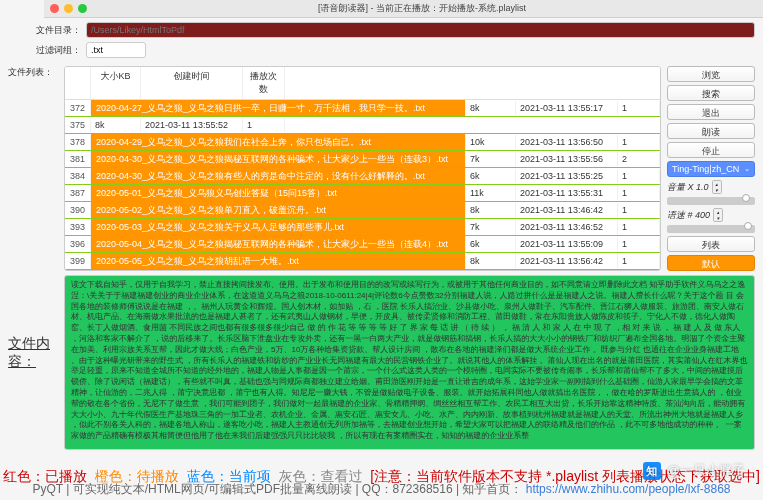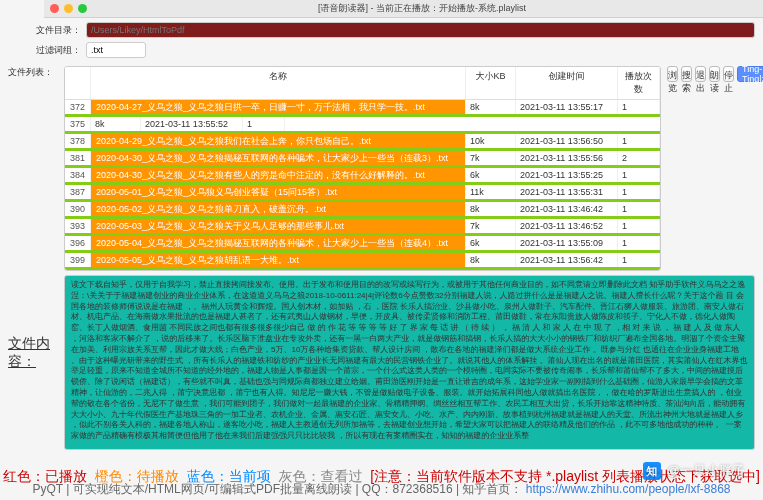--- a/index.html
+++ b/index.html
@@ -13,39 +13,39 @@
 .row { display: flex; align-items: center; margin-bottom: 4px; font-size: 9px; margin-left: 28px; }
 .lbl { width: 50px; color: #333; }
 .dirfield { flex: 1; background: #7f1d1d; border: 1px solid #ccc; border-radius: 3px; padding: 2px 4px; color: #999; font-size: 9px; height: 16px; }
 .filter { width: 60px; background: #fff; border: 1px solid #ccc; border-radius: 3px; padding: 2px 4px; font-size: 9px; height: 16px; }
 .main { display: flex; padding: 0 8px; gap: 6px; }
 .table-wrap { flex: 1; background: #fff; border: 1px solid #ccc; border-radius: 3px; overflow: hidden; }
 .thead { display: flex; background: #fff; border-bottom: 1px solid #ddd; font-size: 9px; color: #333; }
 .th { padding: 3px 4px; border-right: 1px solid #eee; text-align: center; }
 .th.idx { width: 26px; } .th.name { flex: 1; } .th.size { width: 50px; } .th.time { width: 102px; } .th.count { width: 42px; }
 .tbody { }
-.tr { display: flex; font-size: 9px; border-bottom: 3px solid #84cc16; height: 17px; align-items: center; }
+.tr { display: flex; font-size: 9px; border-bottom: 1px solid #84cc16; height: 17px; align-items: center; }
 .td { padding: 2px 4px; border-right: 1px solid #f0f0f0; overflow: hidden; white-space: nowrap; }
 .td.idx { width: 26px; color: #555; text-align: center; } 
 .td.name { flex: 1; background: #ff9500; color: #fff; padding: 2px 5px; height: 100%; display: flex; align-items: center; }
 .td.size { width: 50px; } .td.time { width: 102px; } .td.count { width: 42px; }
-.sidebar { width: 88px; display: flex; flex-direction: row; gap: 3px; }
+.sidebar { width: 88px; display: flex; flex-direction: column; gap: 3px; }
 .btn { background: linear-gradient(#fff,#f3f3f3); border: 1px solid #bbb; border-radius: 3px; padding: 2px 0; font-size: 9px; text-align: center; cursor: pointer; height: 16px; }
 .sel { background: #5b8eff; color: #fff; border: 1px solid #4a7de8; border-radius: 3px; font-size: 9px; padding: 2px 4px; display: flex; justify-content: space-between; align-items: center; height: 16px; }
 .sel .chev { font-size: 7px; }
 .slider-row { display: flex; align-items: center; gap: 3px; font-size: 9px; font-style: italic; }
 .slider-row .slbl { flex: 0 0 auto; }
 .slider { flex: 1; height: 3px; background: #ccc; border-radius: 2px; position: relative; }
 .slider .thumb { position: absolute; width: 8px; height: 8px; background: #fff; border: 1px solid #aaa; border-radius: 50%; top: -3px; }
 .stepper { display: flex; flex-direction: column; width: 10px; border: 1px solid #bbb; border-radius: 2px; overflow: hidden; height: 14px; }
 .stepper div { flex: 1; background: #f0f0f0; font-size: 5px; display: flex; align-items: center; justify-content: center; cursor: pointer; }
 .btn.default-btn { background: #ff9500; color: #fff; border-color: #e08400; }
 .content-row { display: flex; padding: 4px 8px; gap: 6px; }
 .content-lbl { width: 50px; font-size: 14px; padding-top: 60px; text-decoration: underline; }
-.content-box { flex: 1; background: #14b8a6; border: 1px solid #ccc; border-radius: 3px; padding: 4px 6px; font-size: 8px; line-height: 1.35; color: #333; height: 175px; overflow: hidden; }
+.content-box { flex: 1; background: #22c55e; border: 1px solid #ccc; border-radius: 3px; padding: 4px 6px; font-size: 8px; line-height: 1.35; color: #333; height: 175px; overflow: hidden; }
 .status { position: absolute; bottom: 14px; left: 0; right: 0; text-align: center; font-size: 14px; color: #666; }
 .status .red { color: #c00; } .status .orange { color: #f80; } .status .blue { color: #08f; } .status .gray { color: #888; }
 .footer { position: absolute; bottom: 2px; left: 0; right: 0; text-align: center; font-size: 12px; color: #666; }
 .footer .link { color: #3b7dd8; }
 .watermark { position: absolute; right: 18px; bottom: 20px; color: #fff; font-size: 13px; opacity: 0.9; text-shadow: 0 0 3px rgba(0,0,0,0.5); display: flex; align-items: center; gap: 6px; pointer-events: none; }
 .zhihu { width: 18px; height: 18px; background: #0084ff; border-radius: 3px; color: #fff; font-weight: bold; display: flex; align-items: center; justify-content: center; font-size: 11px; }
 </style>
 </head>
 <body>
 
@@ -68,21 +68,20 @@
     <input class="filter" value=".txt" style="">
   </div>
 </div>
 
 <div class="main">
   <div style="width:50px;font-size:9px">文件列表：</div>
   <div style="flex:1;display:flex;gap:6px">
     <div class="table-wrap">
       <div class="thead">
         <div class="th idx"></div>
-        <div class="th name">名称</div>
         <div class="th size">大小KB</div>
         <div class="th time">创建时间</div>
         <div class="th count">播放次数</div>
       </div>
       <div class="tbody" id="tbody">
           <div class="tr">
             <div class="td idx">372</div>
     <div class="td name">2020-04-27_义乌之狼_义乌之狼日拱一卒，日赚一寸，万千法相，我只学一技。.txt</div>
     <div class="td size">8k</div>
     <div class="td time">2021-03-11 13:55:17</div>

